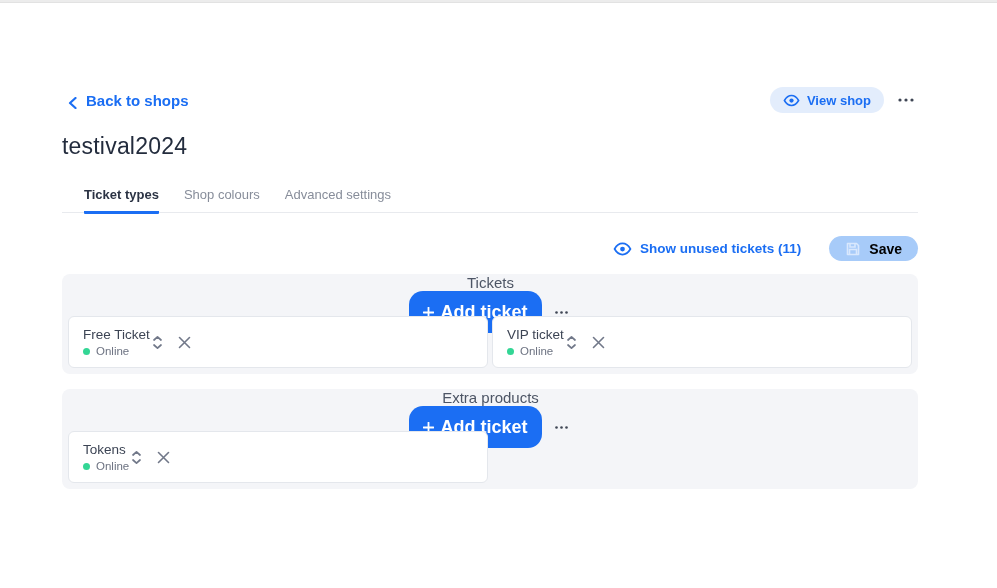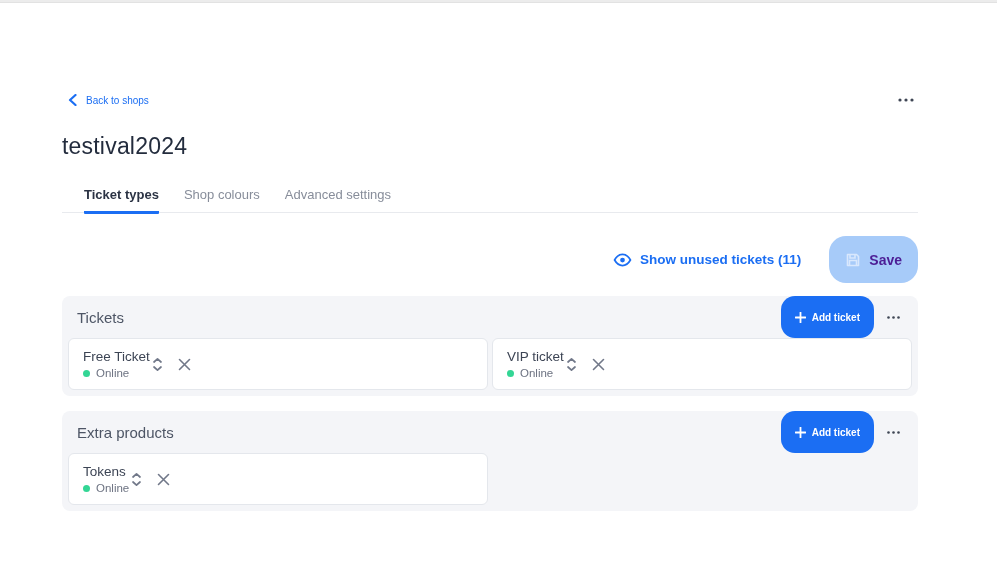--- a/index.html
+++ b/index.html
@@ -10,21 +10,21 @@
     overflow: hidden;
     color: #252e3f;
   }
   .top-line { width: 100%; height: 3px; background: #ececec; border-bottom: 1px solid #e2e2e2; }
   .container { width: 856px; margin-left: 62px; padding-top: 84px; }
 
   
   .header-row { display: flex; justify-content: space-between; align-items: center; height: 26px; }
   .back-link {
     display: inline-flex; align-items: flex-end; gap: 9px;
-    color: #1b6ef3; font-size: 10px; font-weight: normal;
+    color: #1b6ef3; font-size: 15px; font-weight: bold;
     text-decoration: none; cursor: pointer; margin-left: 6px;
   }
   .header-actions { display: flex; align-items: center; gap: 10px; }
   .pill-btn {
     display: inline-flex; align-items: center; gap: 7px;
     background: #e3edfc; color: #1b6ef3;
     border: none; border-radius: 14px;
     height: 26px; padding: 0 13px;
     font-family: inherit; font-size: 13px; font-weight: bold; cursor: pointer;
   }
@@ -46,36 +46,36 @@
 
   
   .toolbar { display: flex; justify-content: flex-end; align-items: center; gap: 28px; margin-top: 23px; }
   .show-unused {
     display: inline-flex; align-items: center; gap: 8px;
     background: none; border: none; cursor: pointer;
     color: #1b6ef3; font-family: inherit; font-size: 13.5px; font-weight: bold;
   }
   .save-btn {
     display: inline-flex; align-items: center; gap: 8px;
-    background: #a7cbf9; color: #4c1d95;
-    border: none; border-radius: 17px; height: 47px; padding: 0 16px;
+    background: #a7cbf9; color: #000000;
+    border: none; border-radius: 17px; height: 25px; padding: 0 16px;
     font-family: inherit; font-size: 14px; font-weight: bold; cursor: default;
   }
 
   
   .section { background: #f4f5f8; border-radius: 8px; margin-top: 13px; padding: 0 6px 6px 6px; }
   .section + .section { margin-top: 15px; }
-  .section-header { display: flex; justify-content: space-between; align-items: center; height: 42px; padding: 0 8px 0 9px; }
+  .section-header { display: flex; justify-content: space-between; align-items: center; height: 42px; padding: 0 8px 0 9px; flex-direction: column; }
   .section-title { font-size: 15px; color: #4d5565; }
   .section-actions { display: flex; align-items: center; gap: 9px; }
   .add-ticket-btn {
     display: inline-flex; align-items: center; gap: 6px;
     background: #1b6ef3; color: #ffffff;
     border: none; border-radius: 14px; height: 42px; padding: 0 14px;
-    font-family: inherit; font-size: 10px; font-weight: bold; cursor: pointer;
+    font-family: inherit; font-size: 18px; font-weight: bold; cursor: pointer;
   }
   .cards { display: grid; grid-template-columns: 1fr 1fr; gap: 4px; }
   .card {
     background: #ffffff; border: 1px solid #e4e7ec; border-radius: 6px;
     height: 52px; padding: 0 16px 0 14px;
     display: flex; justify-content: flex-start; align-items: center;
   }
   .card-name { font-size: 13.5px; color: #3c4454; }
   .card-status { display: flex; align-items: center; gap: 6px; margin-top: 3px; }
   .dot { width: 7px; height: 7px; border-radius: 50%; background: #33d695; }
@@ -102,20 +102,29 @@
   <div class="header-row">
     <a class="back-link">
       <span>
         <svg width="9" height="12" viewBox="0 0 9 12">
             <path d="M7.5 1 L2 6 L7.5 11" fill="none" stroke="#1b6ef3" stroke-width="2.2" stroke-linecap="round" stroke-linejoin="round"></path>
           </svg>
       </span>
       <span>Back to shops</span>
     </a>
     <div class="header-actions">
+      <button class="pill-btn">
+        <span>
+          <svg width="17" height="13" viewBox="0 0 24 17">
+              <path d="M12 1.5 C6 1.5 2 8.5 2 8.5 C2 8.5 6 15.5 12 15.5 C18 15.5 22 8.5 22 8.5 C22 8.5 18 1.5 12 1.5 Z" fill="none" stroke="#1b6ef3" stroke-width="2.2"></path>
+              <circle cx="12" cy="8.5" r="3" fill="#1b6ef3"></circle>
+            </svg>
+        </span>
+        <span>View shop</span>
+      </button>
       <button class="more-btn">
         <span>
           <svg width="16" height="4" viewBox="0 0 16 4">
               <circle cx="2" cy="2" r="1.6" fill="#3f4654"></circle>
               <circle cx="8" cy="2" r="1.6" fill="#3f4654"></circle>
               <circle cx="14" cy="2" r="1.6" fill="#3f4654"></circle>
             </svg>
         </span>
       </button>
     </div>

